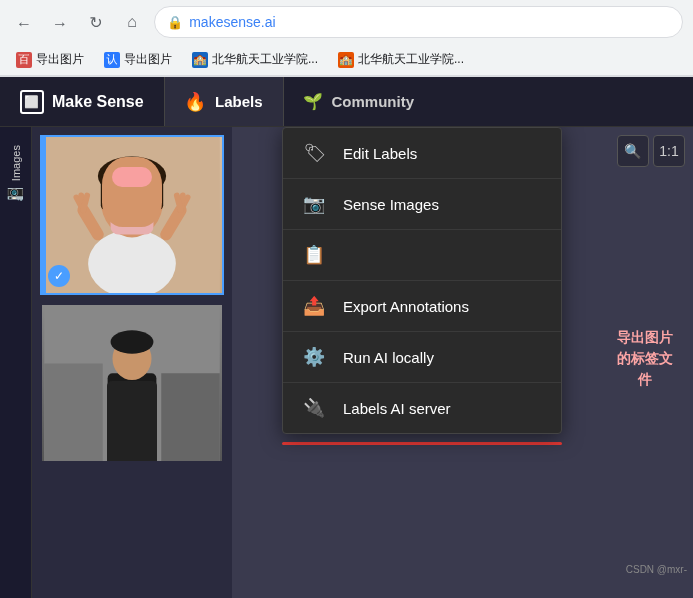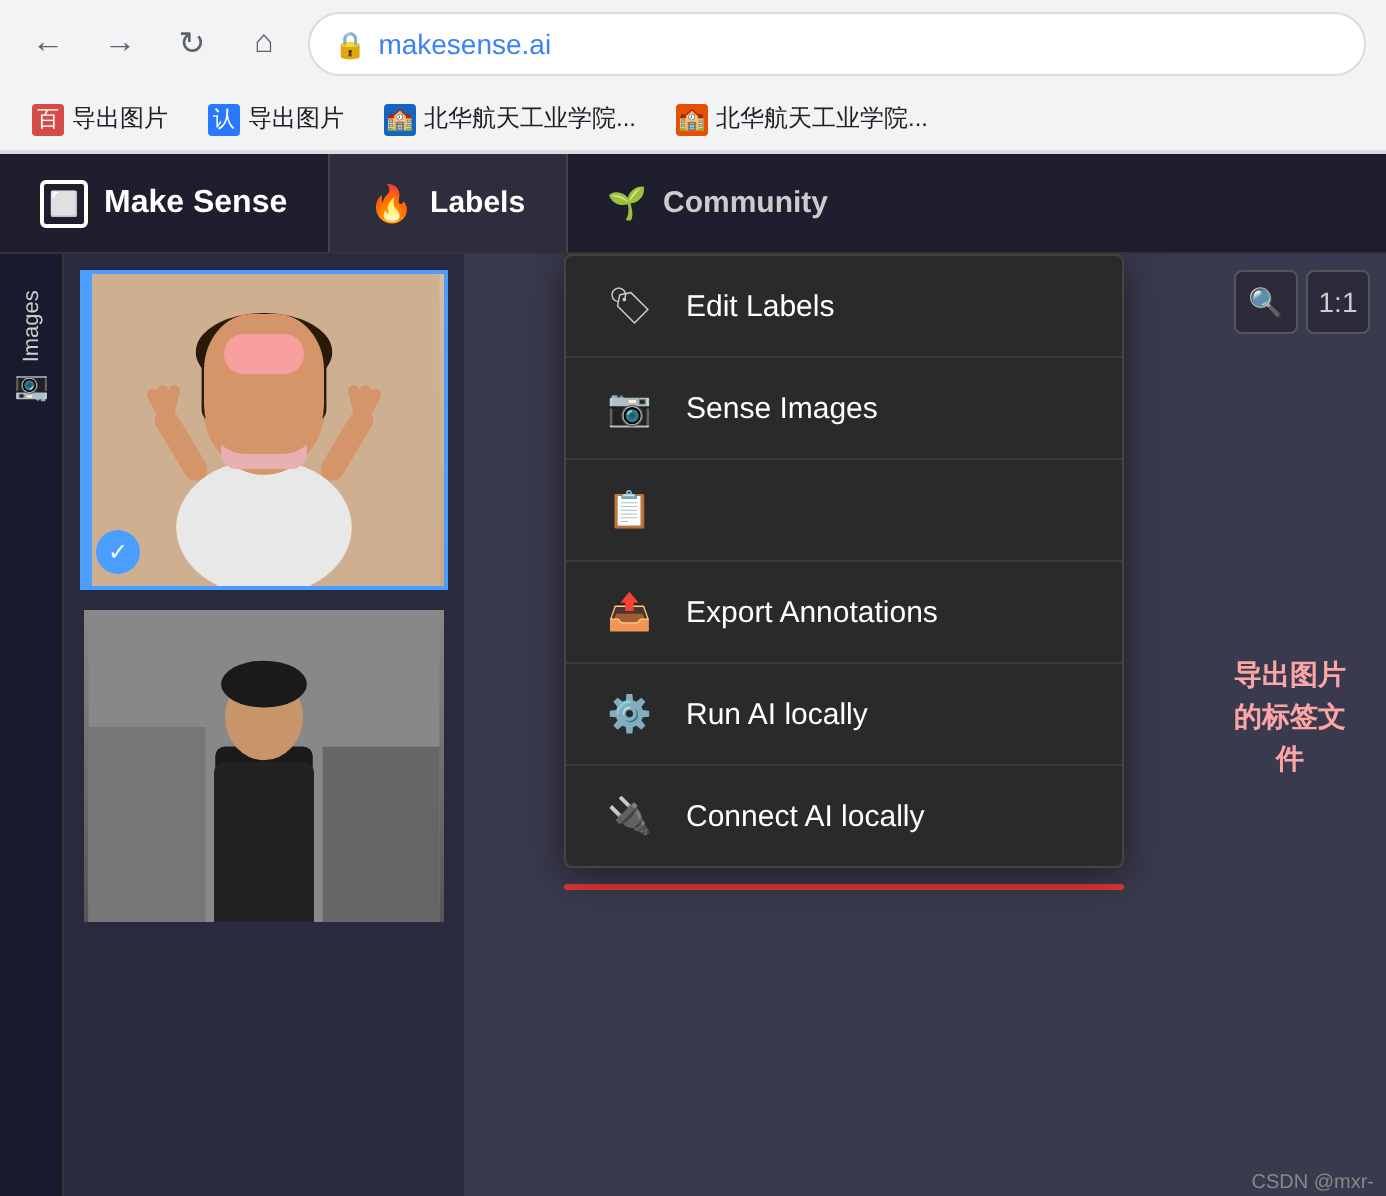--- a/index.html
+++ b/index.html
@@ -353,21 +353,21 @@
       justify-content: center;
       cursor: pointer;
       color: #ccc;
       font-size: 14px;
       background: #2a2a3a;
     }
 
     
     .watermark {
       position: absolute;
-      bottom: 2px;
+      bottom: 24px;
       right: 6px;
       font-size: 10px;
       color: #888;
     }
   </style>
 </head>
 <body>
 
 <div class="browser-chrome">
   <div class="browser-toolbar">
@@ -513,21 +513,21 @@
         <div class="dropdown-item">
           <span class="dropdown-item-icon">📤</span>
           <span>Export Annotations</span>
         </div>
         <div class="dropdown-item">
           <span class="dropdown-item-icon">⚙️</span>
           <span>Run AI locally</span>
         </div>
         <div class="dropdown-item">
           <span class="dropdown-item-icon">🔌</span>
-          <span>Connect AI locally</span>
+          <span>Labels AI server</span>
         </div>
       </div>
 
       <div class="annotation-line" style="top: 195px; left: 50px; width: 230px; transform: rotate(-5deg);"></div>
       <div class="annotation-line" style="top: 315px; left: 50px; width: 280px;"></div>
 
       <div class="cn-annotation">
         <span style="white-space: pre-line;">导出图片
 的标签文
 件</span>

